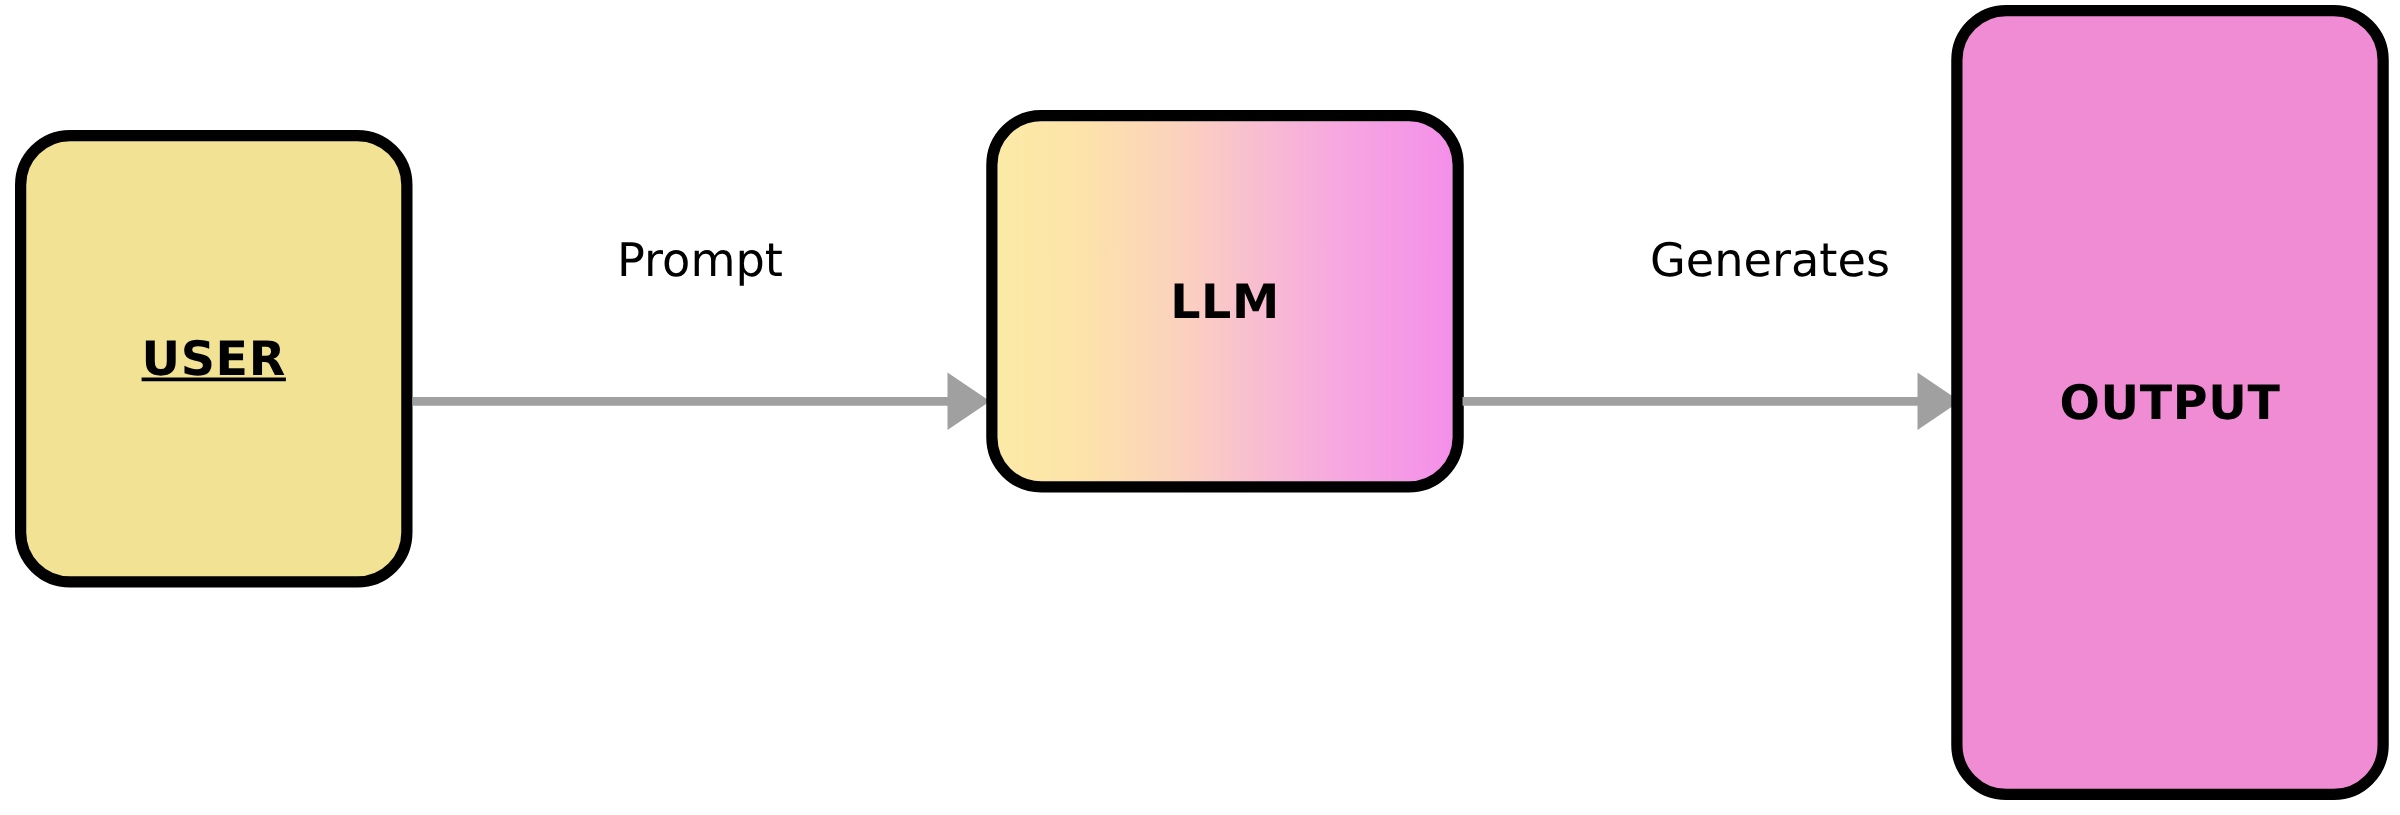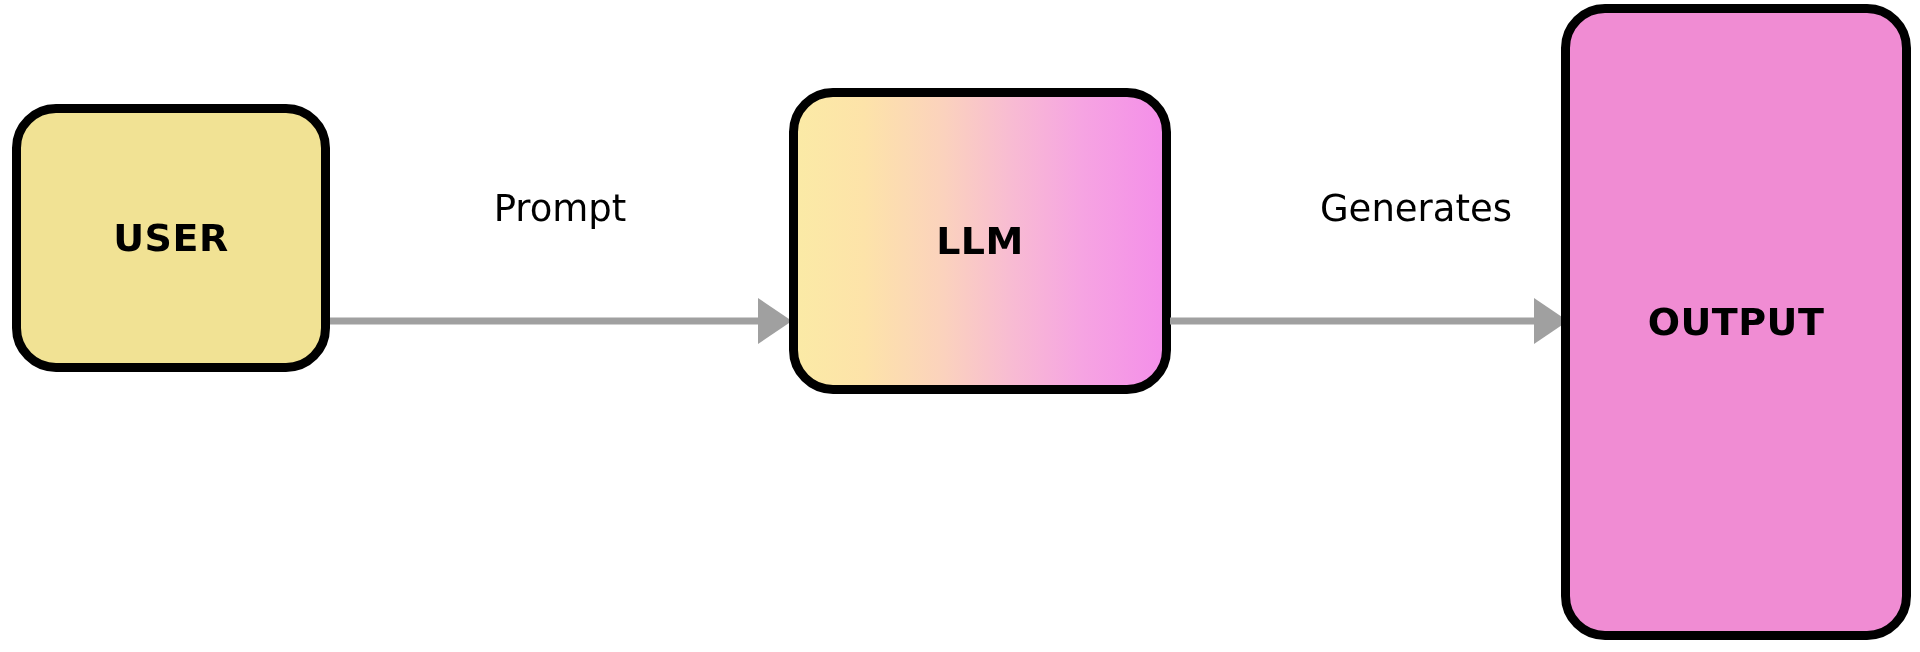--- a/index.html
+++ b/index.html
@@ -37,22 +37,23 @@
     color: #000000;
     white-space: nowrap;
     text-align: center;
     line-height: 1;
   }
 
   #node-user {
     left: 12px;
     top: 104px;
     width: 318px;
-    height: 268px;
+    height: 366px;
     background: #f1e294;
+    text-decoration: underline;
   }
 
   #node-llm {
     left: 789px;
     top: 88px;
     width: 382px;
     height: 306px;
     background: linear-gradient(to right,
                 #fbeaa6 0%,
                 #fde3a9 18%,

